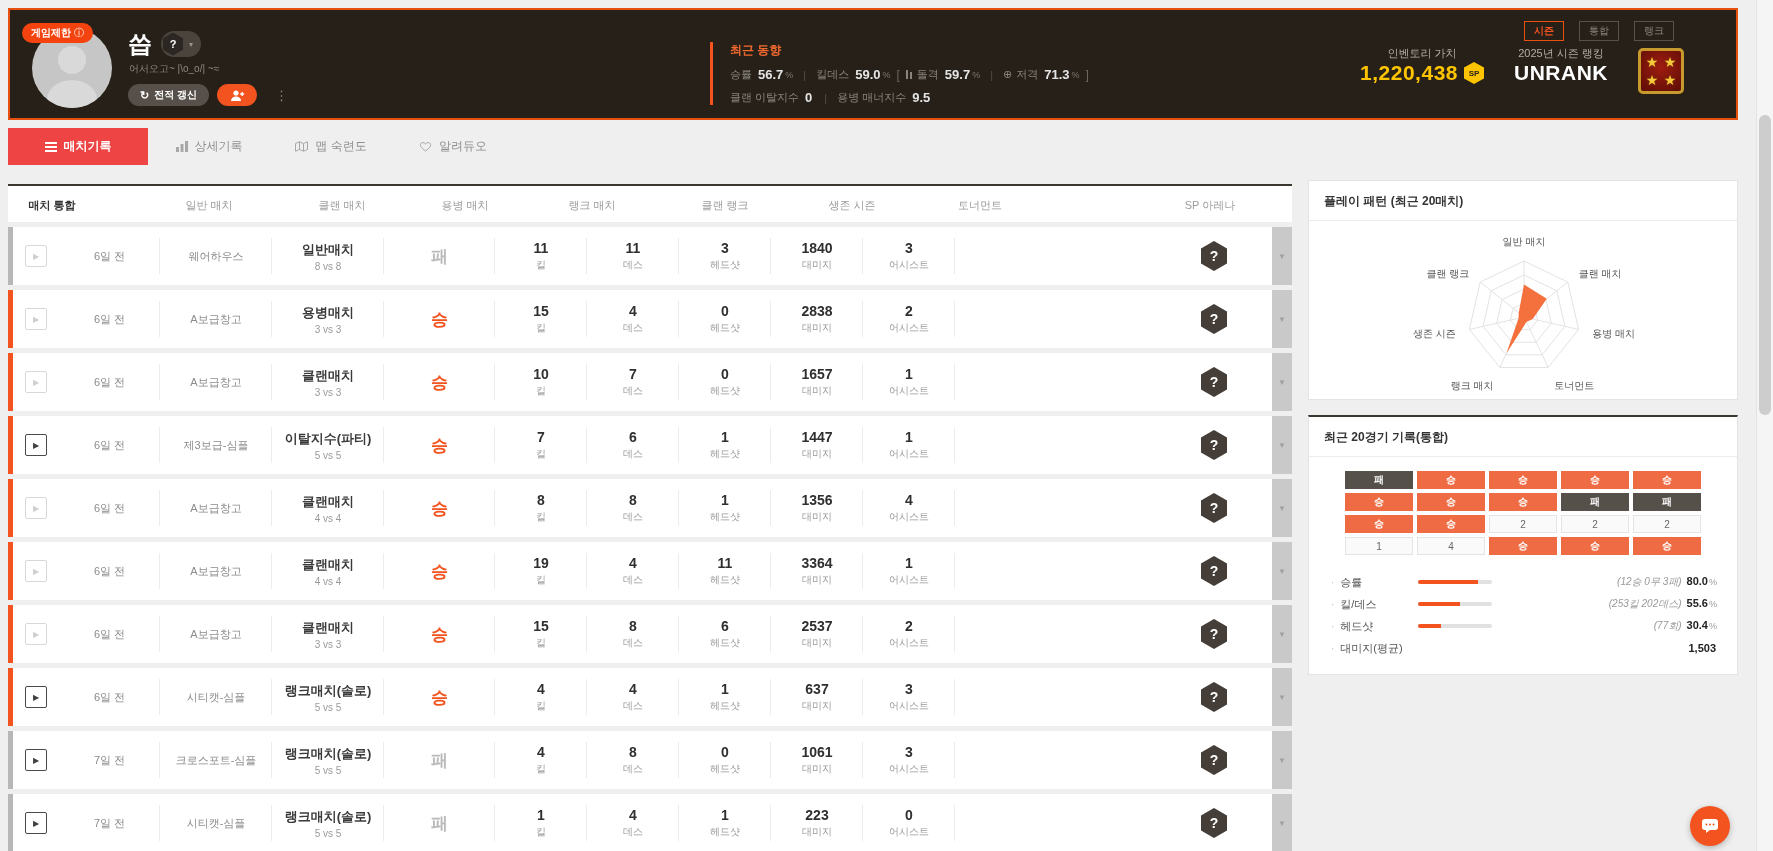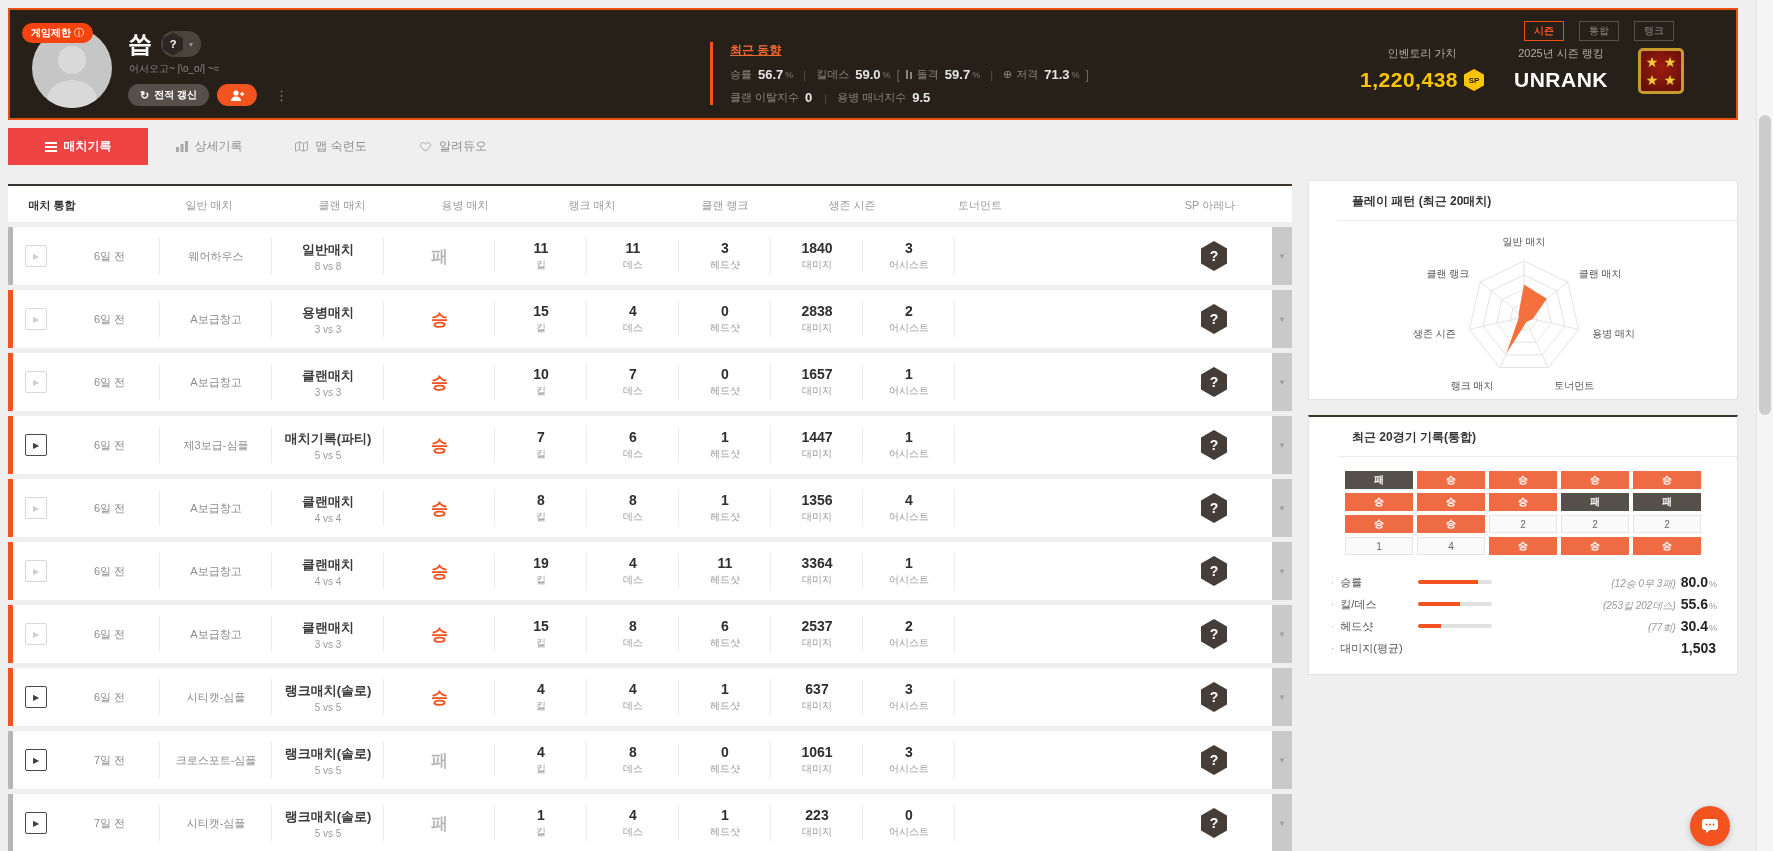--- a/index.html
+++ b/index.html
@@ -16,35 +16,35 @@
   .hex-mini{width:20px;height:23px;background:#2c2722;clip-path:polygon(50% 0,100% 25%,100% 75%,50% 100%,0 75%,0 25%);color:#fff;font-size:11px;font-weight:bold;display:flex;align-items:center;justify-content:center;}
   .name-pill .dd{color:#9a948c;font-size:8px;margin-left:6px;}
   .status-msg{position:absolute;left:119px;top:52px;color:#8d8781;font-size:10px;}
   .profile-btns{position:absolute;left:118px;top:74px;display:flex;align-items:center;}
   .btn-refresh{background:#57504a;border:none;color:#fff;font-size:10px;font-weight:bold;border-radius:12px;height:22px;padding:0 12px;display:flex;align-items:center;cursor:pointer;}
   .btn-refresh .ri{margin-right:5px;font-size:11px;}
   .btn-friend{margin-left:8px;background:#f2531f;border:none;border-radius:12px;height:22px;width:40px;display:flex;align-items:center;justify-content:center;cursor:pointer;}
   .btn-more{margin-left:12px;background:none;border:none;color:#8d8781;font-size:13px;cursor:pointer;}
   
   .trend{position:absolute;left:700px;top:32px;border-left:3px solid #f2531f;padding-left:17px;}
-  .trend-title{color:#f26a2e;font-size:12px;font-weight:bold;text-decoration:underline;}
+  .trend-title{color:#f26a2e;font-size:12px;font-weight:bold;}
   .trend-line{margin-top:8px;color:#8a847d;font-size:11px;display:flex;align-items:center;white-space:nowrap;}
   .trend-line .v{color:#e5e5e5;font-size:13px;font-weight:bold;margin:0 2px 0 6px;}
   .trend-line .pc{font-size:9px;color:#7d776f;}
   .trend-line .sep{color:#56504a;margin:0 10px;}
   .trend-line .br{color:#6d675f;margin:0 6px;font-size:12px;}
   .icon-assault{display:inline-block;width:7px;height:9px;margin-right:4px;background:linear-gradient(#8a847d,#8a847d) 0 0/2px 9px no-repeat,linear-gradient(#8a847d,#8a847d) 4px 2px/2px 7px no-repeat;}
   .icon-scope{font-size:11px;margin-right:4px;color:#8a847d;}
   
   .scope-tabs{position:absolute;right:62px;top:11px;display:flex;gap:15px;}
   .scope-tab{border:1px solid #57514b;color:#8a847e;font-size:10px;padding:2px 9px;cursor:pointer;}
   .scope-tab.active{border-color:#e8500f;color:#f2531f;font-weight:bold;}
   .header-right{position:absolute;right:52px;top:36px;display:flex;align-items:flex-start;gap:30px;}
   .hr-col{display:flex;flex-direction:column;align-items:center;}
-  .hr-label{color:#b3ada6;font-size:11px;margin-bottom:7px;}
+  .hr-label{color:#b3ada6;font-size:11px;}
   .inv-val{display:flex;align-items:center;}
   .inv-num{color:#ffc400;font-size:21px;font-weight:bold;letter-spacing:0.5px;}
   .sp-hex{margin-left:6px;width:20px;height:22px;background:#ffc400;clip-path:polygon(50% 0,100% 25%,100% 75%,50% 100%,0 75%,0 25%);color:#262019;font-size:8px;font-weight:bold;display:flex;align-items:center;justify-content:center;}
   .season-val{color:#fff;font-size:21px;font-weight:bold;letter-spacing:0.5px;}
   .rank-badge{width:46px;height:46px;margin-top:2px;background:radial-gradient(circle at 50% 40%,#a01c10,#5c0d06);border:3px solid #c79a2e;border-radius:5px;box-sizing:border-box;display:grid;grid-template-columns:1fr 1fr;place-items:center;padding:2px;}
   .rank-badge span{color:#f5c83c;font-size:14px;line-height:14px;text-shadow:0 0 2px #7a4a00;}
   
   .main-tabs{position:absolute;left:8px;top:128px;height:37px;display:flex;}
   .main-tab{width:122px;display:flex;align-items:center;justify-content:center;color:#8f8f8f;font-size:12px;cursor:pointer;}
   .main-tab.active{width:140px;background:#ef4444;color:#fff;font-weight:bold;}
@@ -69,37 +69,37 @@
   .c-type .t1{font-size:13px;font-weight:bold;color:#3a3a3a;}
   .c-type .t2{font-size:10px;color:#9a9a9a;margin-top:2px;}
   .c-result{font-size:17px;font-weight:bold;color:#b9b9b9;}
   .match-row.win .c-result{color:#f2531f;}
   .c-stat .n{font-size:14px;font-weight:bold;color:#2f2f2f;}
   .c-stat .l{font-size:10px;color:#9a9a9a;margin-top:2px;}
   .hexbadge{position:absolute;left:1188px;top:14px;width:26px;height:30px;background:#453e38;clip-path:polygon(50% 0,100% 25%,100% 75%,50% 100%,0 75%,0 25%);color:#fff;font-size:14px;font-weight:bold;display:flex;align-items:center;justify-content:center;}
   .row-expand{position:absolute;right:0;top:0;width:20px;height:100%;background:#c9c9c9;border:none;color:#a0a0a0;font-size:8px;cursor:pointer;padding:0;}
   
   .panel{position:absolute;left:1308px;width:430px;background:#fff;border:1px solid #e3e3e3;box-sizing:border-box;}
-  .panel-title{padding:12px 15px 10px;font-size:12px;font-weight:bold;color:#333;border-bottom:1px solid #ececec;margin-left:28px;}
+  .panel-title{padding:12px 15px 10px;font-size:12px;font-weight:bold;color:#333;border-bottom:1px solid #ececec;}
   .panel-radar{top:180px;height:220px;}
   .panel-recent{top:415px;height:260px;border-top:2px solid #3c3631;}
   #wl-grid{margin:14px auto 0;width:356px;display:grid;grid-template-columns:repeat(5,68px);gap:4px;}
   .gcell{height:18px;display:flex;align-items:center;justify-content:center;font-size:10px;font-weight:bold;}
   .gw{background:#ee6b43;color:#fff;}
   .gl{background:#56504b;color:#fff;}
   .gn{background:#fafafa;border:1px solid #e4e4e4;box-sizing:border-box;color:#666;font-weight:normal;}
   #stat-list{margin:16px 20px 0 22px;}
   .stat-row{position:relative;height:22px;display:flex;align-items:center;}
   .stat-row .bullet{color:#bbb;font-size:10px;margin-right:6px;}
   .stat-row .slabel{font-size:11px;color:#555;width:78px;}
   .stat-row .bar{width:74px;height:4px;background:#e1e1e1;border-radius:2px;overflow:hidden;}
   .stat-row .fill{display:block;height:100%;background:#f2531f;}
   .stat-row .sright{position:absolute;right:0;display:flex;align-items:baseline;}
   .stat-row .sdetail{font-size:10px;color:#9a9a9a;margin-right:5px;font-style:italic;}
-  .stat-row .sval{font-size:14px;font-weight:bold;color:#222;}
+  .stat-row .sval{font-size:11px;font-weight:bold;color:#222;}
   .stat-row .sunit{font-size:9px;color:#9a9a9a;margin-left:1px;}
   
   .chat-btn{position:absolute;left:1690px;top:806px;width:40px;height:40px;border-radius:50%;background:#f2531f;border:none;box-shadow:0 2px 6px rgba(0,0,0,.25);display:flex;align-items:center;justify-content:center;cursor:pointer;}
   .scrollbar{position:absolute;right:0;top:0;width:17px;height:851px;background:#f5f5f5;border-left:1px solid #e4e4e4;box-sizing:border-box;}
   .scroll-thumb{position:absolute;left:2px;top:115px;width:12px;height:300px;background:#cdcdcd;border-radius:6px;cursor:pointer;}
   svg text{font-family:"Liberation Sans","DejaVu Sans",sans-serif;}
 </style>
 </head>
 <body>
 
@@ -355,21 +355,21 @@
   </div>
       <div class="match-row win">
     <div class="col c-play">
       <button class="play-btn on">
             <span>▶</span>
           </button>
     </div>
     <div class="col c-date vdiv">6일 전</div>
     <div class="col c-map vdiv">제3보급-심플</div>
     <div class="col c-type vdiv">
-      <div class="t1">매치기록(파티)</div>
+      <div class="t1">이탈지수(파티)</div>
       <div class="t2">5 vs 5</div>
     </div>
     <div class="col c-result vdiv">승</div>
     <div class="col c-stat vdiv">
           <div class="n">7</div>
           <div class="l">킬</div>
         </div>
     <div class="col c-stat vdiv">
           <div class="n">6</div>
           <div class="l">데스</div>

